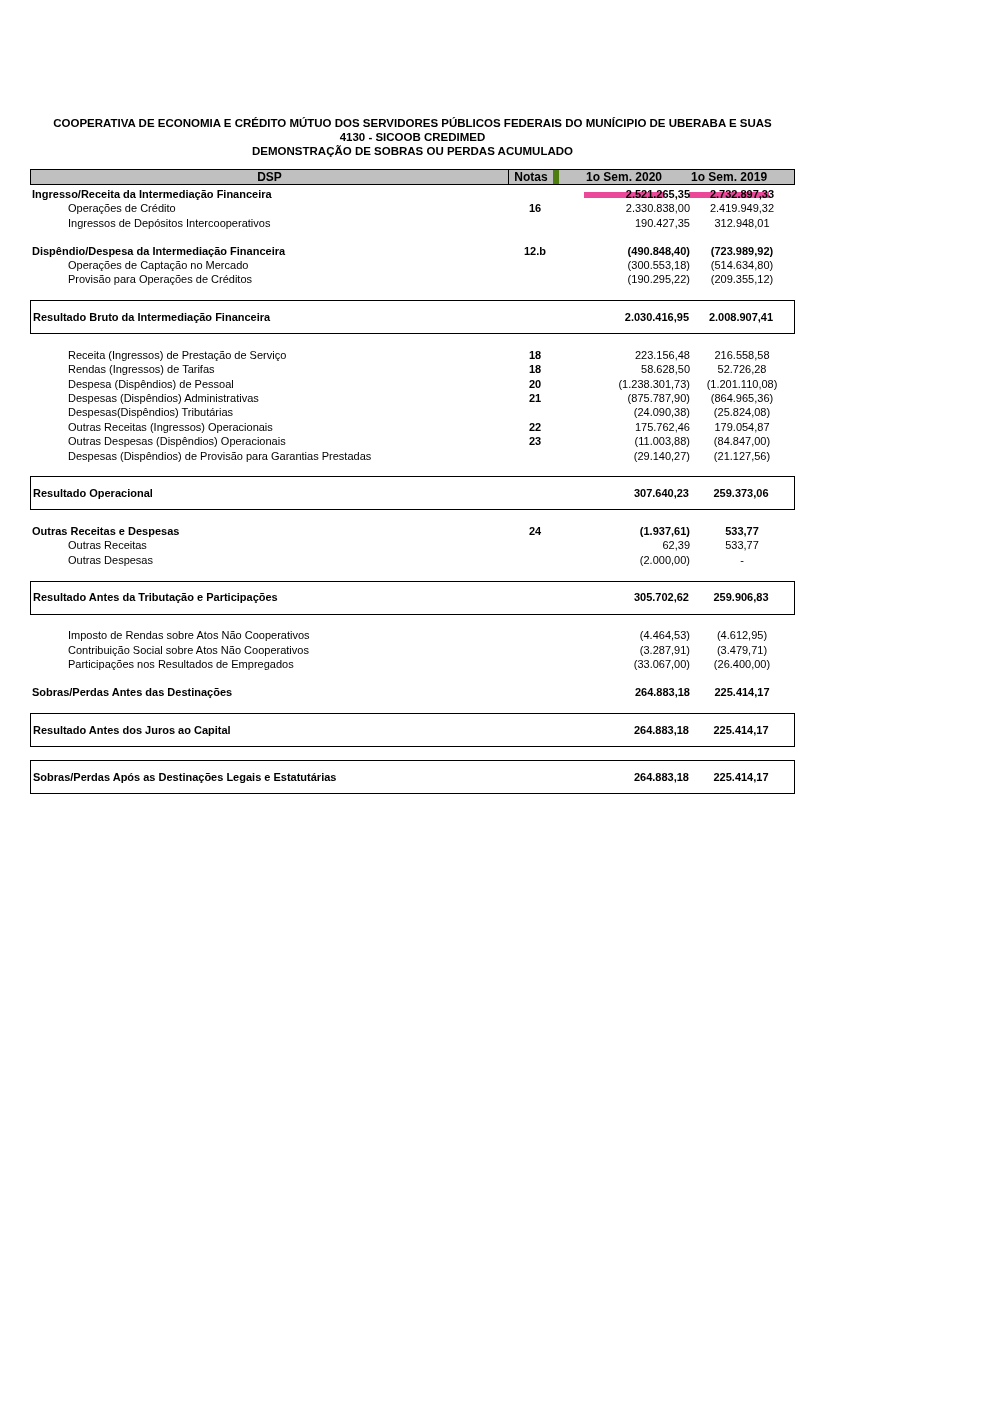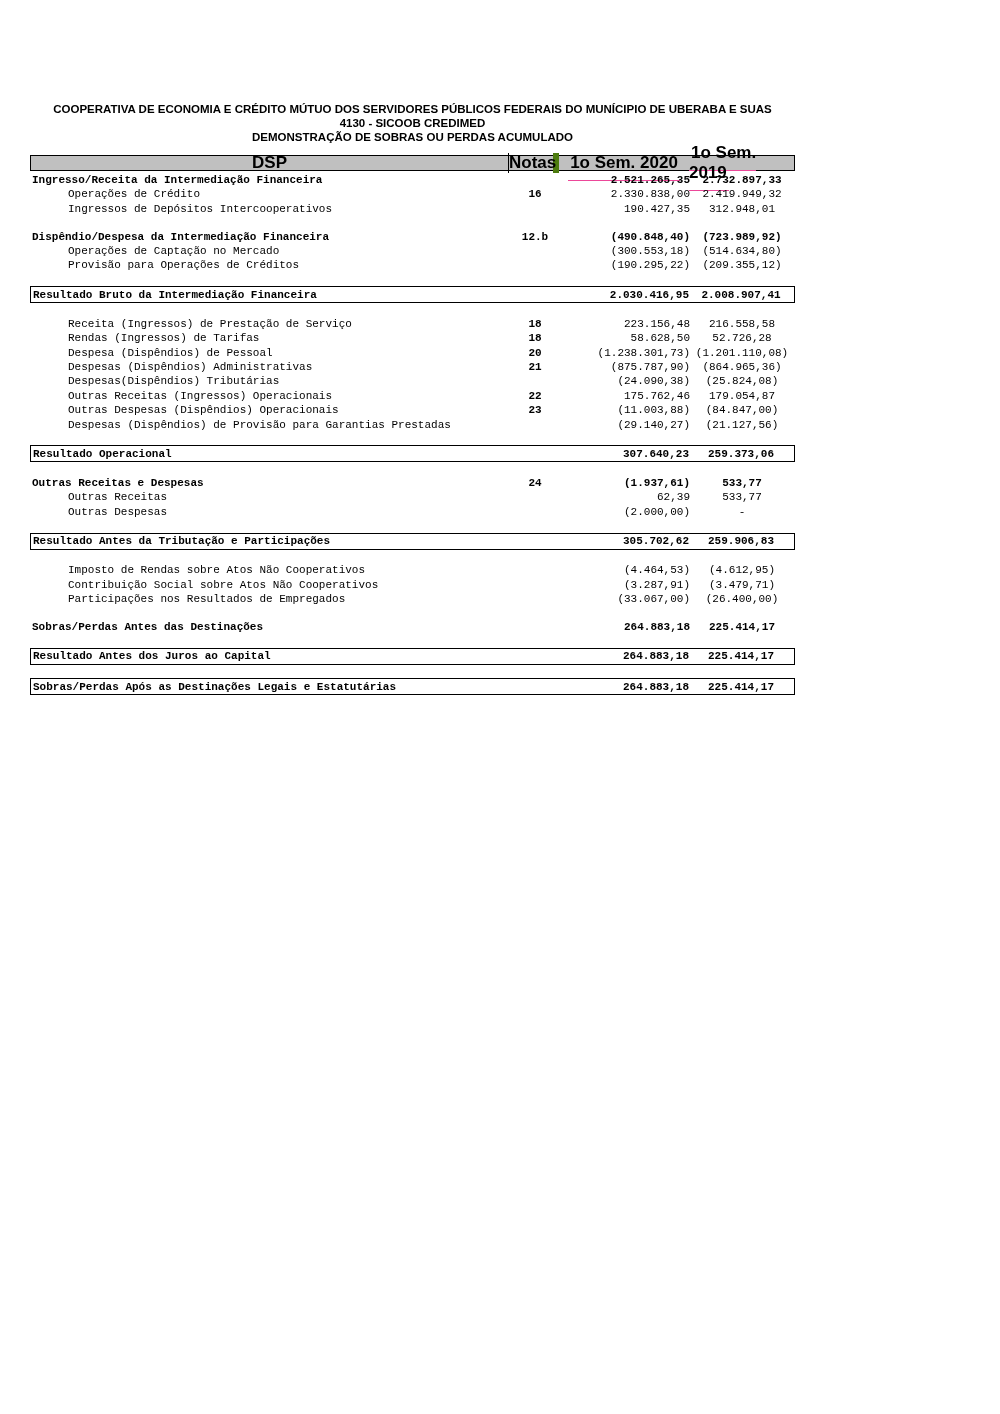--- a/index.html
+++ b/index.html
@@ -1,46 +1,46 @@
 <!DOCTYPE html>
 <html><head>
 <meta charset="utf-8">
 <style>
   * { margin:0; padding:0; box-sizing:border-box; }
   html,body { background:#ffffff; }
   body {
     width:1000px; height:1414px; position:relative;
     font-family:"Liberation Sans", sans-serif; color:#000;
   }
-  .doc { position:absolute; left:30px; top:102px; width:765px; }
+  .doc { position:absolute; left:30px; top:116px; width:765px; }
   .titles { text-align:center; font-weight:bold; font-size:11.5px; line-height:14px; margin-bottom:11px; }
   .title-line { white-space:nowrap; }
 
   .table-header {
     display:flex; align-items:center; border:1px solid #000;
-    background:#c0c0c0; font-weight:bold; font-size:17px; height:16px;
+    background:#c0c0c0; font-weight:bold; font-size:12px; height:16px;
   }
   .th-dsp  { flex:1; text-align:center; border-right:1px solid #000; }
   .th-notas{ width:50px; text-align:center; border-right:6px solid #4d7c0f; }
   .th-2020 { width:130px; text-align:center; }
   .th-2019 { width:105px; }
-  .th-2020 span, .th-2019 span { border-bottom:1px solid #ec4899; padding:8px 2px; }
+  .th-2020 span, .th-2019 span { border-bottom:6px solid #ec4899; padding:8px 2px; }
 
   .rows { margin-top:2px; }
-  .row { display:flex; font-size:11px; line-height:14.4px; height:14.4px; white-space:nowrap;font-family:Liberation Mono, monospace; }
+  .row { display:flex; font-size:11px; line-height:14.4px; height:14.4px; white-space:nowrap; }
   .row.spacer { height:13.5px; }
   .c-label { flex:1; padding-left:2px; overflow:hidden; }
   .row.item .c-label { padding-left:38px; }
   .c-notas { width:50px; text-align:center; font-weight:bold; }
   .c-2020  { width:130px; text-align:right; }
   .c-2019  { width:105px; text-align:center; padding-right:1px; }
   .row.section .c-label, .row.section .c-2020, .row.section .c-2019,
   .row.bold .c-label,    .row.bold .c-2020,    .row.bold .c-2019 { font-weight:bold; }
   .row.boxed {
-    border:1px solid #000; font-weight:bold; height:17px; align-items:center;
+    border:1px solid #000; font-weight:bold; height:34px; align-items:center;
   }
 </style>
 </head>
 <body>
 
 <div class="doc">
   <div class="titles">
     <div class="title-line">COOPERATIVA DE ECONOMIA E CRÉDITO MÚTUO DOS SERVIDORES PÚBLICOS FEDERAIS DO MUNÍCIPIO DE UBERABA E SUAS</div>
     <div class="title-line">4130 - SICOOB CREDIMED</div>
     <div class="title-line">DEMONSTRAÇÃO DE SOBRAS OU PERDAS ACUMULADO</div>

